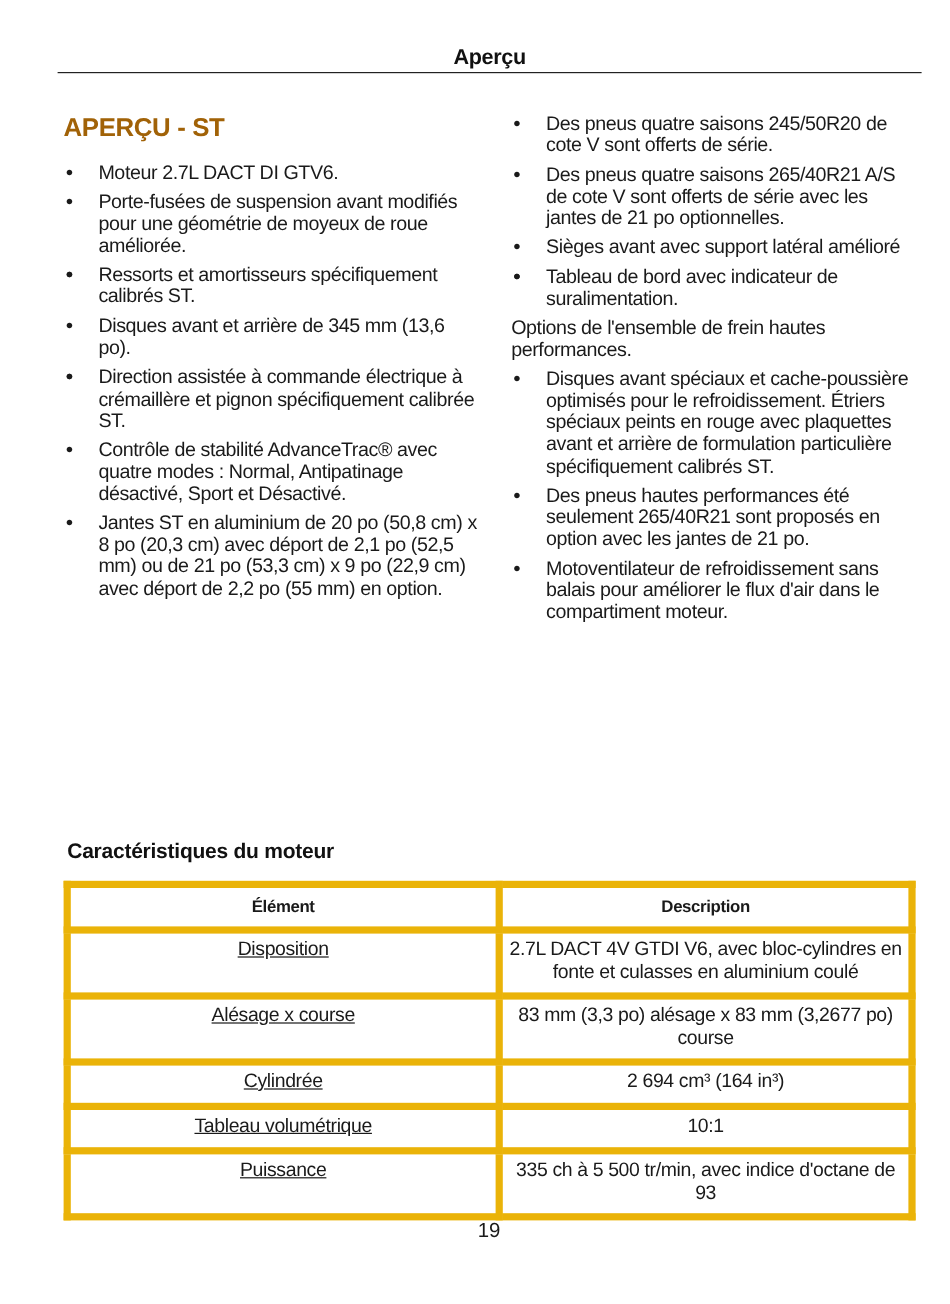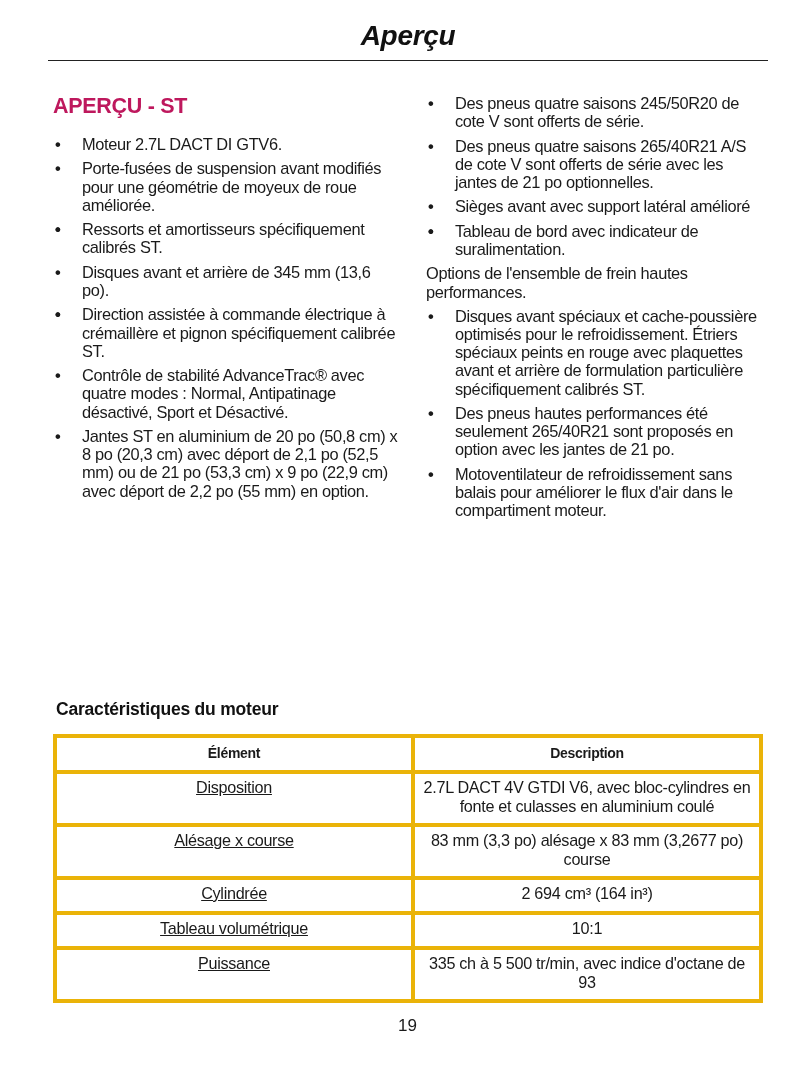--- a/index.html
+++ b/index.html
@@ -7,31 +7,31 @@
       width: 792px; height: 1087px; position: relative; overflow: hidden;
       font-family: "Liberation Sans", "DejaVu Sans", sans-serif;
       color: #1a1a1a;
     }
     .page-header {
       position: absolute; left: 48px; top: 18px; width: 720px; height: 42px;
       border-bottom: 1.5px solid #222;
       text-align: center;
     }
     .page-header h1 {
-      margin: 0; font-size: 28px; font-weight: bold; letter-spacing: -0.3px;
-      line-height: 36px; color: #111; font-style: italic;
+      margin: 11px; font-size: 18px; font-weight: bold; letter-spacing: -0.3px;
+      line-height: 36px; color: #111;
     }
     .col {
       position: absolute; top: 92px; font-size: 16.4px; line-height: 18.2px;
       letter-spacing: -0.35px;
     }
     .col-left { left: 53px; width: 345px; }
     .col-right { left: 426px; width: 340px; top: 94px; }
     .section-title {
-      margin: 0 0 15px 0; font-size: 21.5px; font-weight: bold; line-height: 28px; color: #be185d;
+      margin: 0 0 15px 0; font-size: 21.5px; font-weight: bold; line-height: 28px; color: #a16207;
       letter-spacing: -0.3px;
     }
     ul.bullets { list-style: none; margin: 0; padding: 0; }
     ul.bullets li {
       position: relative; padding-left: 29px; margin-bottom: 6.2px;
     }
     ul.bullets li .dot {
       position: absolute; left: 2px; top: 0; font-weight: bold;
     }
     .para { margin: 0 0 6px 0; }
@@ -39,21 +39,21 @@
       position: absolute; left: 53px; top: 696px;
       font-size: 17.5px; font-weight: bold; margin: 3px; color: #111;
       letter-spacing: -0.2px;
     }
     table.specs {
       position: absolute; left: 53px; top: 734px; width: 710px;
       border-collapse: collapse; font-size: 16.2px; line-height: 18.5px;
       letter-spacing: -0.3px;
     }
     table.specs th, table.specs td {
-      border: 4px solid #eab308; text-align: center; vertical-align: top;
+      border: 6px solid #eab308; text-align: center; vertical-align: top;
       padding: 4px 4px 4px 4px;
     }
     table.specs th { font-size: 14px; font-weight: bold; height: 22px; padding-top: 6px; }
     table.specs td.c1 { width: 346px; text-decoration: underline; }
     table.specs tr.r2 td { height: 41px; }
     table.specs tr.r1 td { height: 23px; }
     .page-number {
       position: absolute; left: 0; top: 1016px; width: 815px; text-align: center;
       font-size: 17px;
     }

